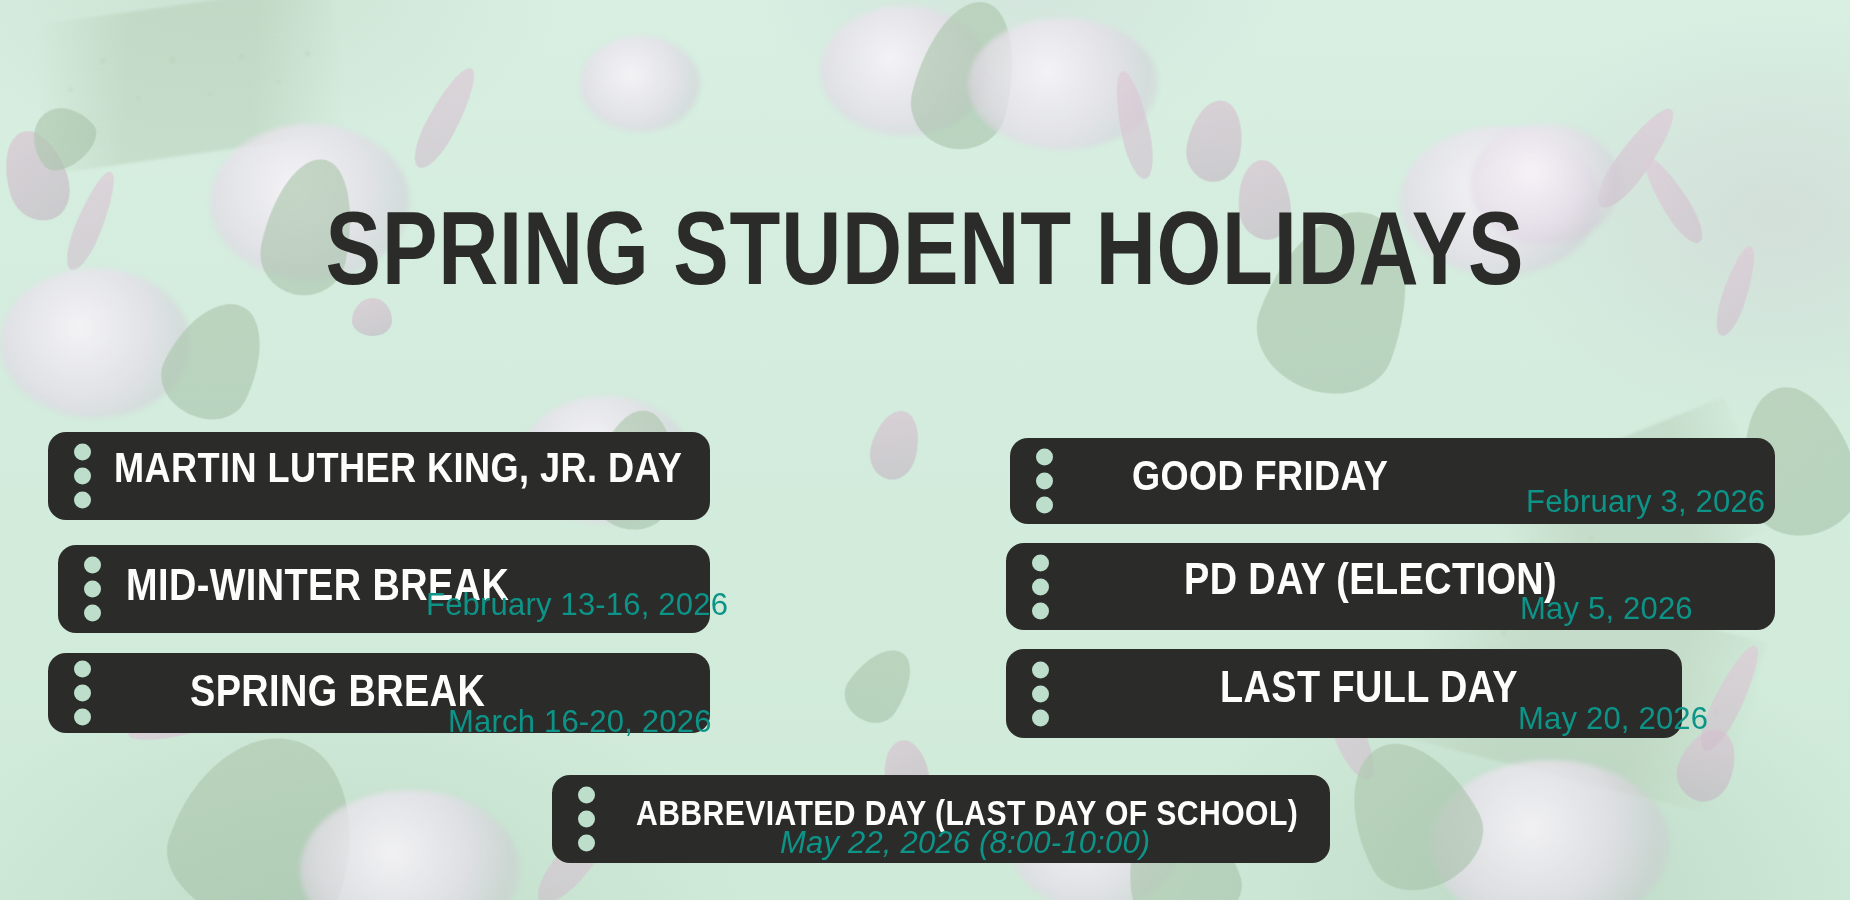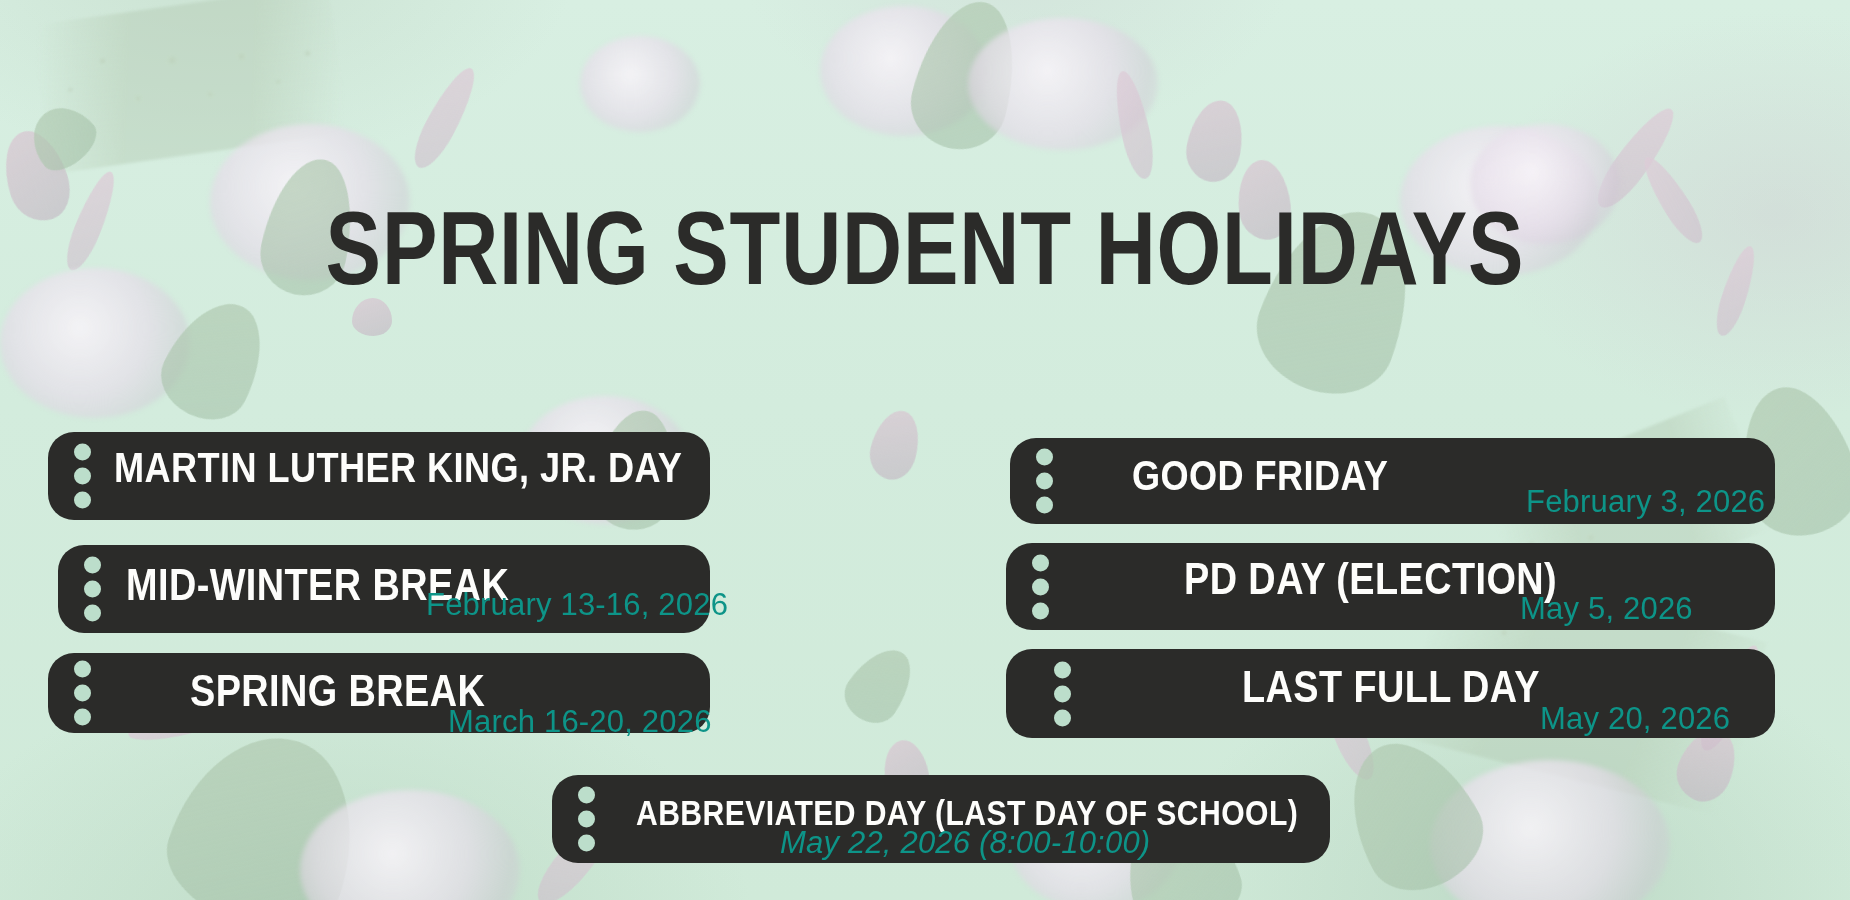--- a/index.html
+++ b/index.html
@@ -94,21 +94,21 @@
     letter-spacing: 1px;
     transform: scaleX(0.80);
     transform-origin: center top;
     white-space: nowrap;
   }
 
   
   .card {
     position: absolute;
     background: #2b2b29;
-    border-radius: 26px;
+    border-radius: 18px;
     display: flex;
     align-items: center;
     overflow: visible;
   }
   .dots {
     position: absolute;
     left: 26px;
     top: 50%;
     transform: translateY(-50%);
     display: flex;
@@ -269,21 +269,21 @@
       <div class="dots">
           <span></span>
           <span></span>
           <span></span>
         </div>
       <div class="card-title" style="left:178px; top:16px; font-size:44px; transform:scaleX(0.86);">PD DAY (ELECTION)</div>
       <div class="card-date" style="left:514px; top:50px;">May 5, 2026</div>
     </div>
   </div>
 
-  <div class="card" style="left:1006px; top:649px; width:747px; height:89px;padding-left:22px;">
+  <div class="card" style="left:1006px; top:649px; width:676px; height:89px;">
     <div class="card-inner">
       <div class="dots">
           <span></span>
           <span></span>
           <span></span>
         </div>
       <div class="card-title" style="left:214px; top:18px; font-size:44px; transform:scaleX(0.86);">LAST FULL DAY</div>
       <div class="card-date" style="left:512px; top:54px;">May 20, 2026</div>
     </div>
   </div>

